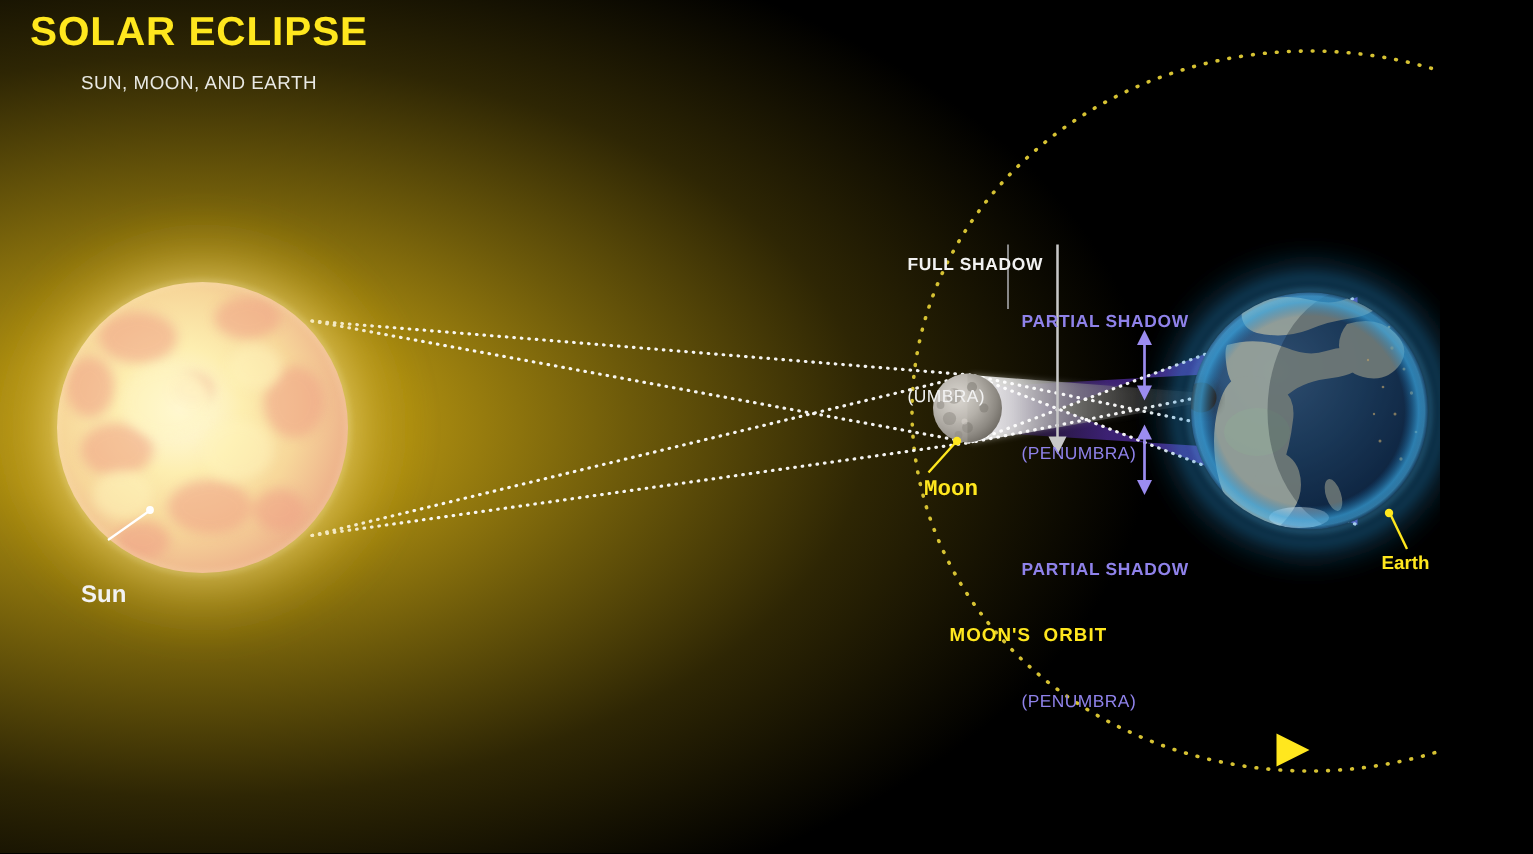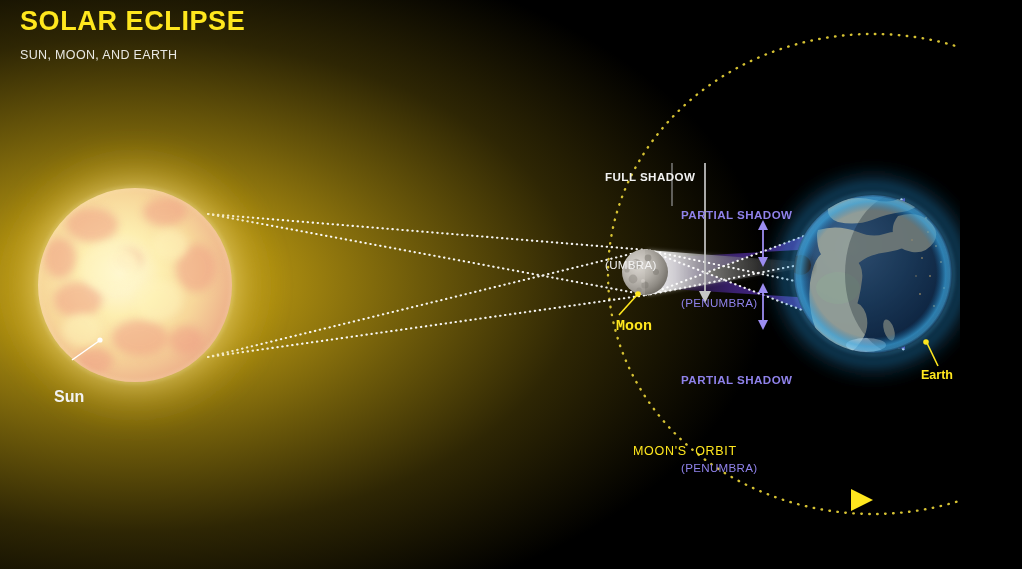--- a/index.html
+++ b/index.html
@@ -16,40 +16,40 @@
   .lbl{position:absolute;white-space:pre;line-height:1.15;}
 
   
   #title-block{position:absolute;left:20px;top:6px;}
   #eclipse-title{
     font-size:27px;font-weight:bold;letter-spacing:.6px;
     color:#ffe71e;margin:0 0 9px 0;
   }
   #subtitle{
     font-size:12.5px;font-weight:normal;letter-spacing:.35px;
-    color:#e9e9e4;margin:0;line-height:1.52;
+    color:#e9e9e4;margin:0;line-height:1.52;text-align:center;
   }
 
   
   .lbl-strong{font-weight:bold;letter-spacing:.45px;}
   .lbl-sub{letter-spacing:.3px;margin-top:48px;}
   .white-lbl{color:#f2f2f2;}
   .purple-lbl{color:#8f82ea;}
   .yellow-lbl{color:#ffe71e;}
 
   #full-shadow{left:605px;top:143px;font-size:11.6px;}
   #full-shadow .lbl-sub{font-size:11.6px;font-weight:normal;}
   #partial-shadow-top{left:681px;top:181px;font-size:11.6px;}
   #partial-shadow-top .lbl-sub{font-size:11.6px;font-weight:normal;}
   #partial-shadow-bottom{left:681px;top:346px;font-size:11.6px;}
   #partial-shadow-bottom .lbl-sub{font-size:11.6px;font-weight:normal;}
   #moon-label{left:616px;top:318px;font-size:15px;font-weight:bold;font-family:Liberation Mono, monospace;}
   #earth-label{left:921px;top:368px;font-size:12.5px;font-weight:bold;}
   #sun-label{left:54px;top:388px;font-size:16px;font-weight:bold;}
-  #orbit-label{left:633px;top:416px;font-size:12.5px;font-weight:normal;letter-spacing:.7px;margin-top:28px;}
+  #orbit-label{left:633px;top:416px;font-size:12.5px;font-weight:bold;letter-spacing:.7px;}
 </style>
 </head>
 <body>
 
 <div id="stage">
 
   <svg id="scene" viewBox="0 0 1022 569" width="1022" height="569">
     <defs>
 
       <radialGradient id="sunAmbient" cx="0.132" cy="0.50" r="0.62">

